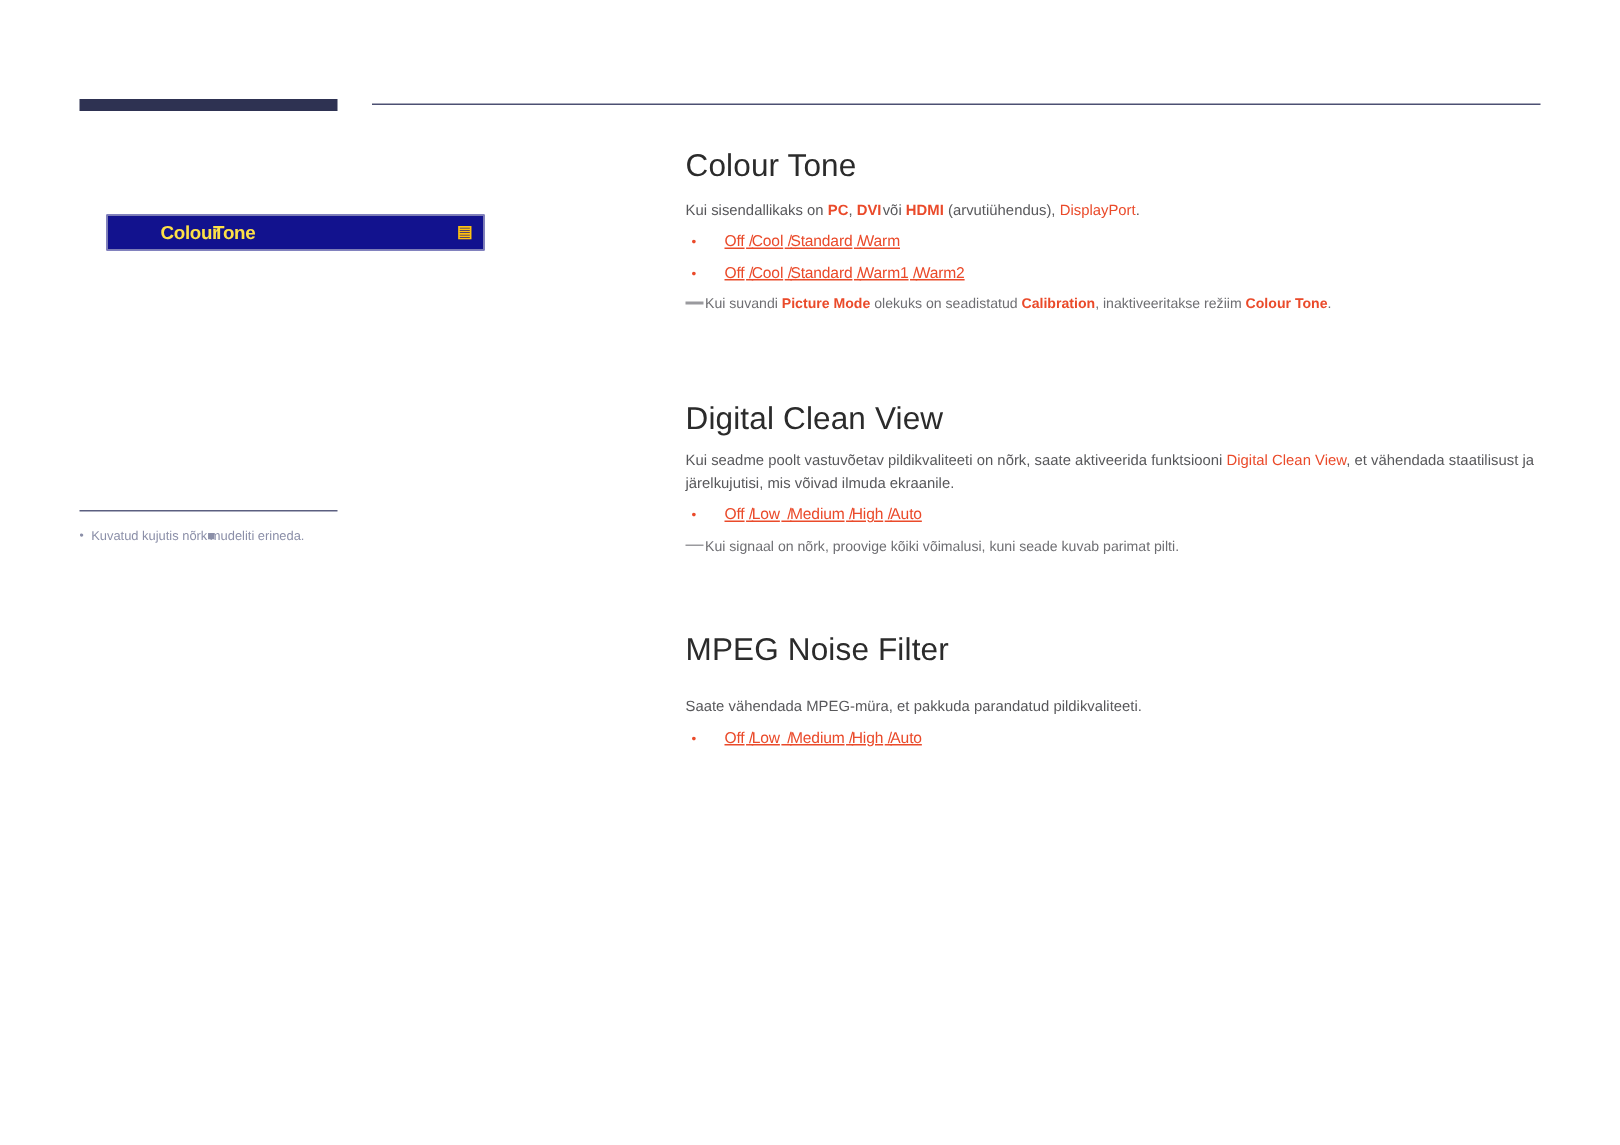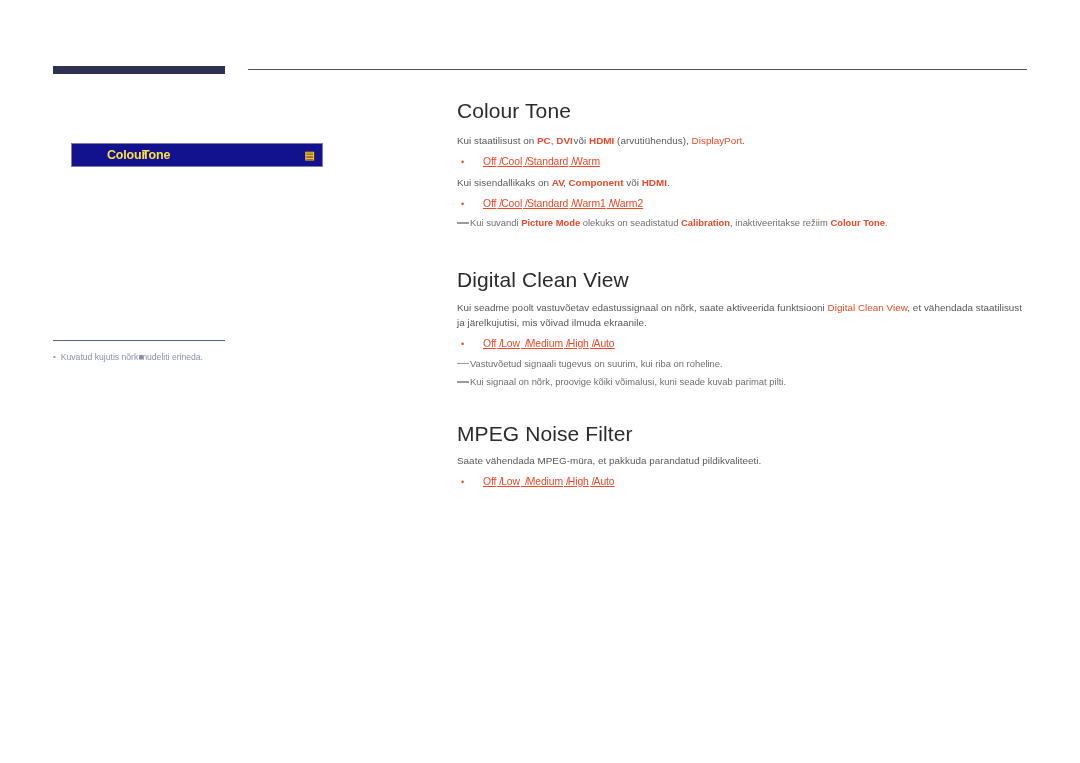--- a/index.html
+++ b/index.html
@@ -134,21 +134,21 @@
     letter-spacing: 0.1px;
     font-family: "Liberation Sans", sans-serif;
   }
   .sec-colour-tone { position: absolute; left: 0; top: 99px; }
   .sec-digital     { position: absolute; left: 0; top: 268px; }
   .sec-mpeg        { position: absolute; left: 0; top: 422px; }
 
   .block { position: absolute; left: 0; width: 575px; }
   .block-colour-tone { top: 133px; }
   .block-digital     { top: 300px; }
-  .block-mpeg        { top: 453px; }
+  .block-mpeg        { top: 464px; }
 
   p.para {
     margin: 0 0 6px 0;
     font-size: 9.9px;
     line-height: 1.52;
     color: #58585b;
     letter-spacing: 0.02px;
   }
   .hl { color: #ea4a2a; }
   .hl-b { color: #ea4a2a; font-weight: bold; }
@@ -224,63 +224,58 @@
   </div>
 
 </div>
 
 <div class="right-col">
 
   <h2 class="section-title sec-colour-tone">Colour Tone</h2>
 
   <div class="block block-colour-tone">
 
-    <p class="para"><span>Kui staatilisust on </span><span class="hl-b">PC</span><span>, </span><span class="hl-b">DVI</span><span class="nsp"> või </span><span class="hl-b">HDMI</span><span> (arvutiühendus), </span><span class="hl">DisplayPort</span><span>.</span></p>
+    <p class="para"><span>Kui sisendallikaks on </span><span class="hl-b">PC</span><span>, </span><span class="hl-b">DVI</span><span class="nsp"> või </span><span class="hl-b">HDMI</span><span> (arvutiühendus), </span><span class="hl">DisplayPort</span><span>.</span></p>
 
     <ul class="opts">
       <li>
         <span class="b">•</span>
         <span class="optlist"><span>Off</span><span class="sep"> /</span><span>Cool</span><span class="sep"> /</span><span>Standard</span><span class="sep"> /</span><span>Warm</span></span>
       </li>
     </ul>
 
-    <p class="para"><span>Kui sisendallikaks on </span><span class="hl-b">AV</span><span class="nsp">, </span><span class="hl-b">Component</span><span> või </span><span class="hl-b">HDMI</span><span>.</span></p>
 
     <ul class="opts">
       <li>
         <span class="b">•</span>
         <span class="optlist"><span>Off</span><span class="sep"> /</span><span>Cool</span><span class="sep"> /</span><span>Standard</span><span class="sep"> /</span><span>Warm1</span><span class="sep"> /</span><span>Warm2</span></span>
       </li>
     </ul>
 
     <div class="note">
       <span class="note-dash"></span>
       <span class="note-text"><span>Kui suvandi </span><span class="hl-b">Picture Mode</span><span> olekuks on seadistatud </span><span class="hl-b">Calibration</span><span>, inaktiveeritakse režiim </span><span class="hl-b">Colour Tone</span><span>.</span></span>
     </div>
 
 
   </div>
 
   <h2 class="section-title sec-digital">Digital Clean View</h2>
 
   <div class="block block-digital">
 
-    <p class="para"><span>Kui seadme poolt vastuvõetav edastussignaal on nõrk, saate aktiveerida funktsiooni </span><span class="hl">Digital Clean View</span><span>, et vähendada staatilisust ja järelkujutisi, mis võivad ilmuda ekraanile.</span></p>
+    <p class="para"><span>Kui seadme poolt vastuvõetav pildikvaliteeti on nõrk, saate aktiveerida funktsiooni </span><span class="hl">Digital Clean View</span><span>, et vähendada staatilisust ja järelkujutisi, mis võivad ilmuda ekraanile.</span></p>
 
     <ul class="opts">
       <li>
         <span class="b">•</span>
         <span class="optlist"><span>Off</span><span class="sep"> /</span><span>Low</span><span class="sep">  /</span><span>Medium</span><span class="sep"> /</span><span>High</span><span class="sep"> /</span><span>Auto</span></span>
       </li>
     </ul>
 
-    <div class="note">
-      <span class="note-dash"></span>
-      <span class="note-text">Vastuvõetud signaali tugevus on suurim, kui riba on roheline.</span>
-    </div>
 
     <div class="note">
       <span class="note-dash"></span>
       <span class="note-text">Kui signaal on nõrk, proovige kõiki võimalusi, kuni seade kuvab parimat pilti.</span>
     </div>
 
   </div>
 
   <h2 class="section-title sec-mpeg">MPEG Noise Filter</h2>
 

